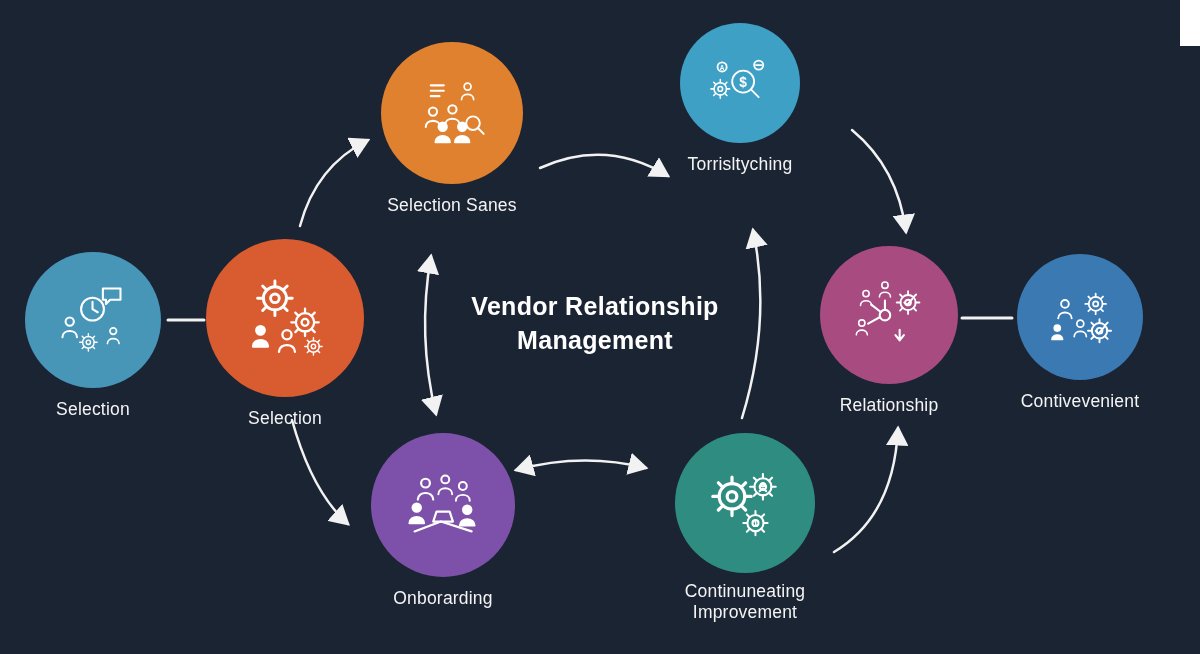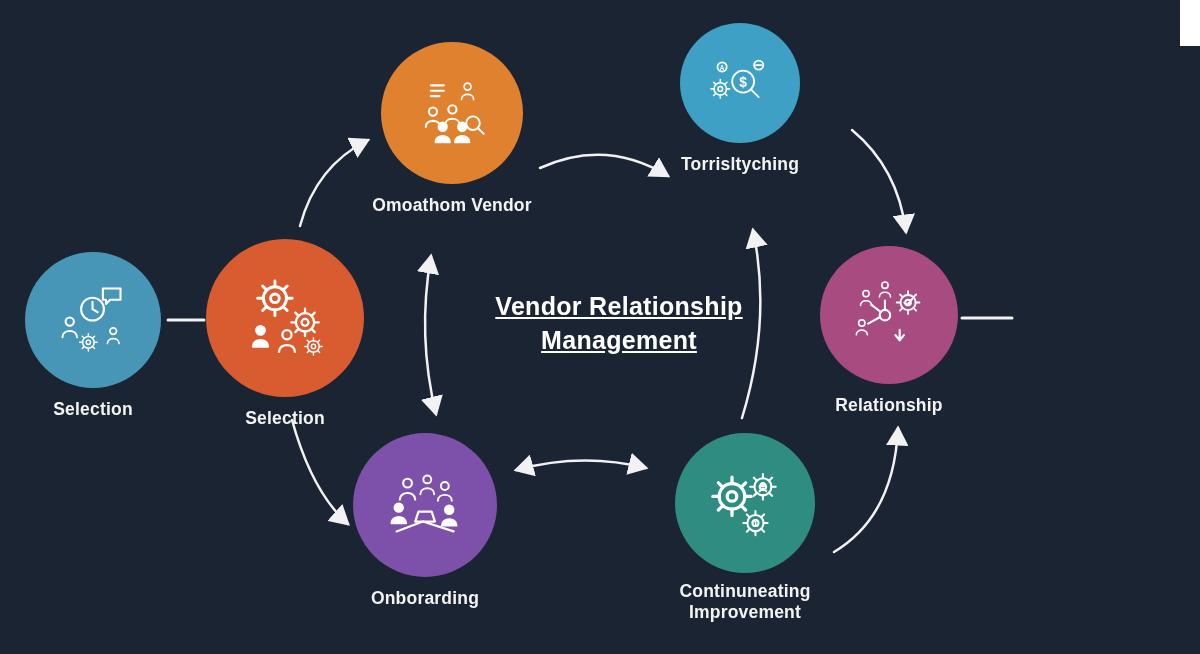--- a/index.html
+++ b/index.html
@@ -10,28 +10,28 @@
   .canvas { position:absolute; inset:0; }
   .arrows { position:absolute; left:0; top:0; z-index:1; pointer-events:none; }
   .node { position:absolute; text-align:center; z-index:2; }
   .circle {
     border-radius:50%; margin:0 auto;
     display:flex; align-items:center; justify-content:center;
   }
   .circle svg { width:64%; height:64%; }
   .icon-strokes { stroke:#fff; stroke-width:2; fill:none; stroke-linecap:round; stroke-linejoin:round; }
   .label {
-    color:#f4f4f4; font-weight:bold; font-size:17.5px; margin-top:11px;
+    color:#f4f4f4; font-weight:normal; font-size:17.5px; margin-top:11px;
     letter-spacing:.2px; line-height:1.22;
   }
   .label.narrow { max-width:172px; margin-left:auto; margin-right:auto;margin-top:8px; }
   .title {
-    position:absolute; left:454px; top:290px; width:330px; z-index:2;
+    position:absolute; left:430px; top:290px; width:330px; z-index:2;
     color:#ffffff; font-weight:bold; font-size:25px; line-height:1.35;
-    text-align:center; letter-spacing:.3px;text-decoration:underline;
+    text-align:center; letter-spacing:.3px;
   }
   .corner-artifact {
     position:absolute; right:0; top:0; width:20px; height:46px;
     background:#ffffff; z-index:3;
   }
 </style>
 </head>
 <body style="background: rgb(27, 36, 51);">
 
 <svg width="0" height="0" style="position:absolute" aria-hidden="true">
@@ -118,21 +118,21 @@
           <path d="M-20 -26 h12 M-20 -21 h12 M-20 -16 h8"></path>
           <use href="#g-person" transform="translate(14,-20) scale(0.8)"></use>
           <use href="#g-person" transform="translate(-18,4) scale(0.95)"></use>
           <use href="#g-person" transform="translate(0,2) scale(0.95)"></use>
           <use href="#g-person-fill" transform="translate(-9,18) scale(0.95)"></use>
           <use href="#g-person-fill" transform="translate(9,18) scale(0.95)"></use>
           <use href="#g-mag" transform="translate(19,9) scale(0.9)"></use>
         </g>
       </svg>
     </div>
-    <div class="label">Omoathom Vendor</div>
+    <div class="label">Selection Sanes</div>
   </div>
 
   <div class="node" style="left:640px; top:23px; width:200px">
     <div class="circle" style="width: 120px; height: 120px; background: rgb(63, 160, 198);">
       <svg viewBox="-42 -42 84 84">
         <g class="icon-strokes">
           <circle cx="-20" cy="-18" r="5"></circle>
           <text x="-20" y="-15" font-size="7" fill="#fff" stroke="none" text-anchor="middle" font-weight="bold">A</text>
           <circle cx="20" cy="-20" r="5"></circle>
           <path d="M17 -20 h6"></path>
@@ -157,22 +157,37 @@
           <use href="#g-person" transform="translate(-4,-24) scale(0.75)"></use>
           <use href="#g-gear" transform="translate(18,-12) scale(0.9)"></use>
           <path d="M14.5 -12 l2.5 2.5 l5 -6"></path>
           <path d="M10 14 v10 M6 19 l4 5 l4 -5"></path>
         </g>
       </svg>
     </div>
     <div class="label">Relationship</div>
   </div>
 
-
-  <div class="node" style="left:325px; top:433px; width:200px">
+  <div class="node" style="left:980px; top:254px; width:200px">
+    <div class="circle" style="width: 126px; height: 126px; background: rgb(59, 121, 179);">
+      <svg viewBox="-42 -42 84 84">
+        <g class="icon-strokes">
+          <use href="#g-person" transform="translate(-16,-8)"></use>
+          <use href="#g-person-fill" transform="translate(-24,16) scale(0.8)"></use>
+          <use href="#g-person" transform="translate(0,12) scale(0.9)"></use>
+          <use href="#g-gear" transform="translate(16,-14) scale(0.9)"></use>
+          <use href="#g-gear" transform="translate(20,14)"></use>
+          <path d="M16 14 l3 3 l6 -7"></path>
+        </g>
+      </svg>
+    </div>
+    <div class="label">Contivevenient</div>
+  </div>
+
+  <div class="node" style="left:343px; top:433px; width:200px">
     <div class="circle" style="width: 144px; height: 144px; background: rgb(125, 81, 169);">
       <svg viewBox="-42 -42 84 84">
         <g class="icon-strokes">
           <use href="#g-person" transform="translate(-16,-14)"></use>
           <use href="#g-person" transform="translate(2,-18) scale(0.9)"></use>
           <use href="#g-person" transform="translate(18,-12) scale(0.9)"></use>
           <use href="#g-person-fill" transform="translate(-24,8) scale(0.95)"></use>
           <use href="#g-person-fill" transform="translate(22,10) scale(0.95)"></use>
           <path d="M-26 24 L-2 15 L26 24"></path>
           <path d="M-6 6 L6 6 L9 15 L-9 15 Z"></path>

